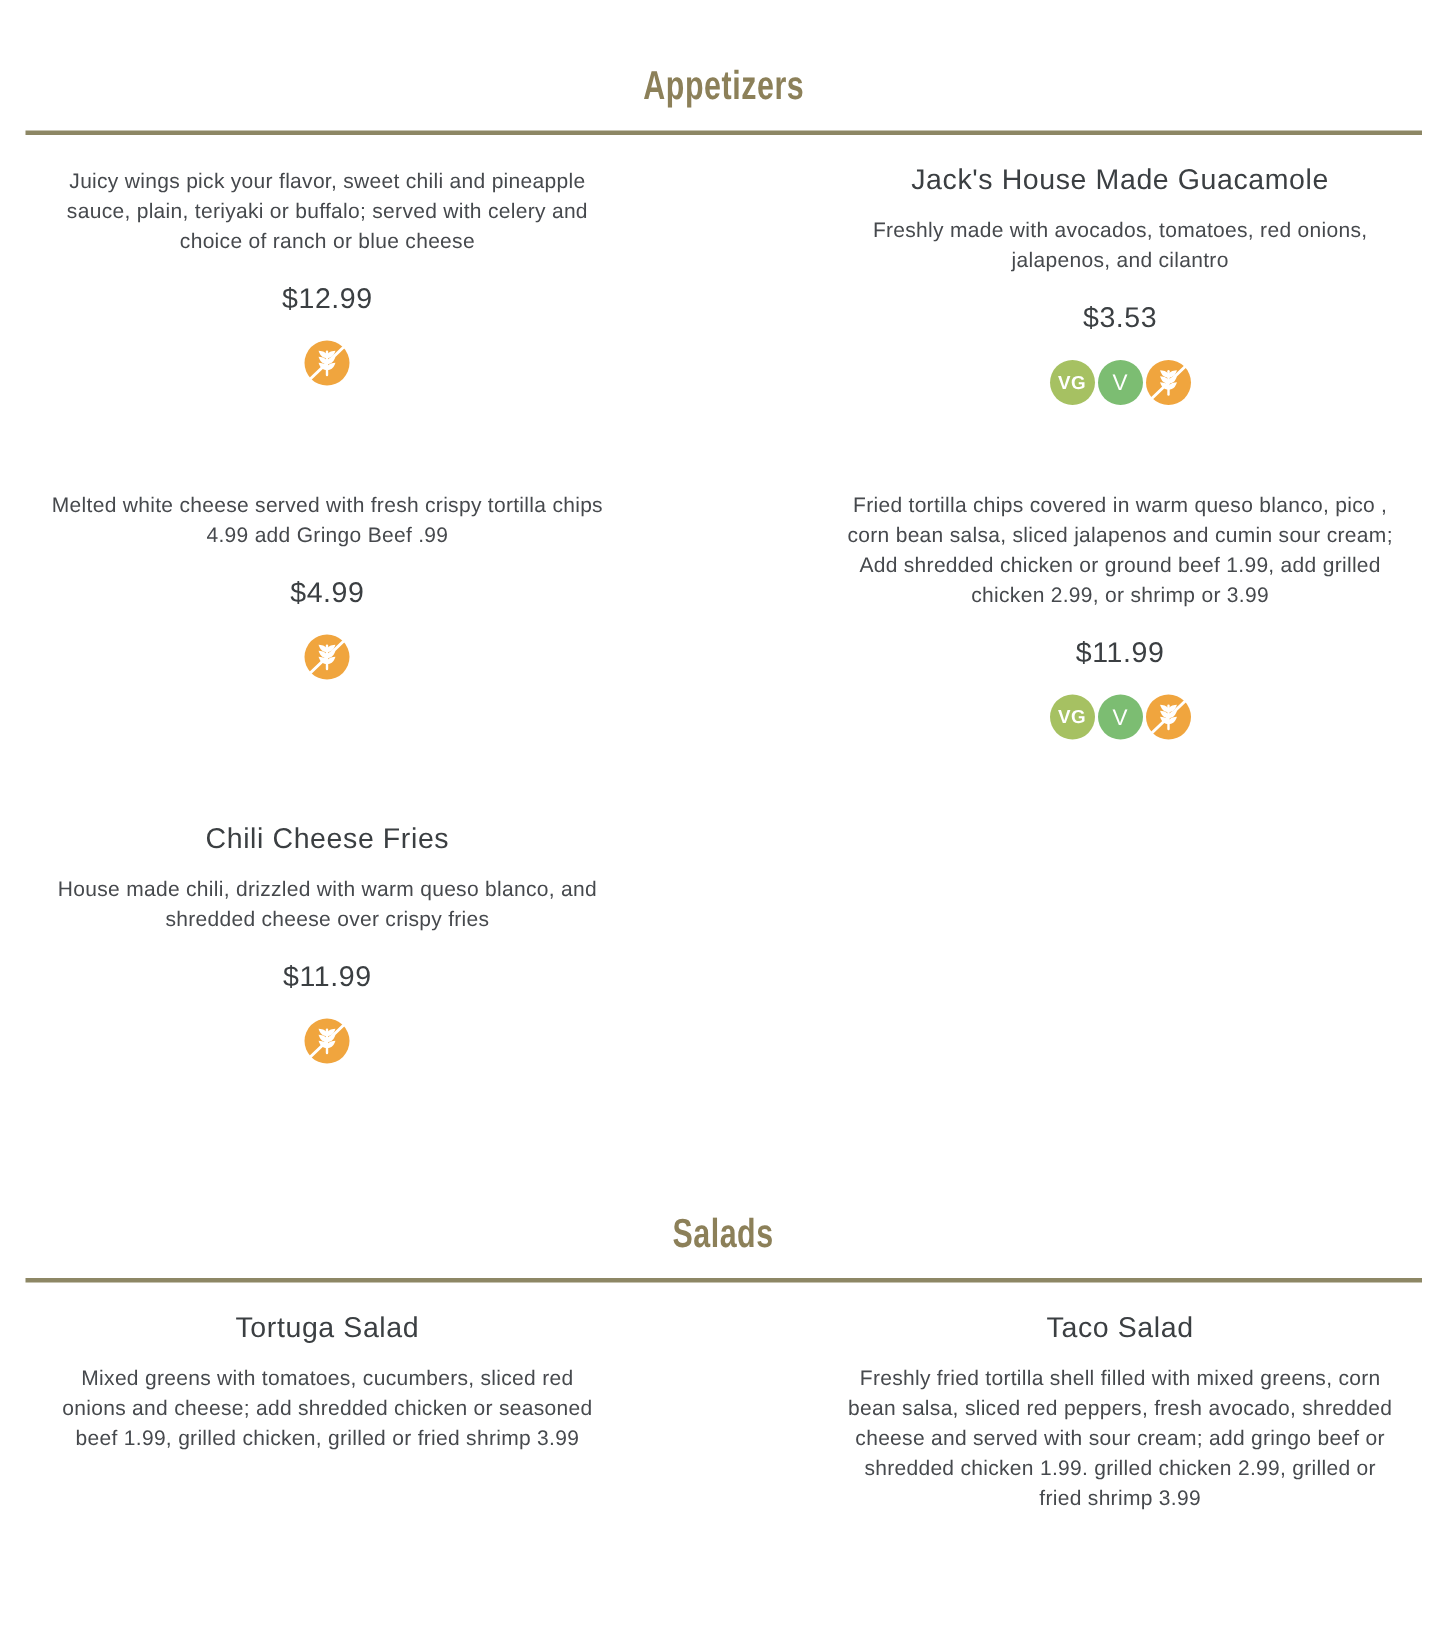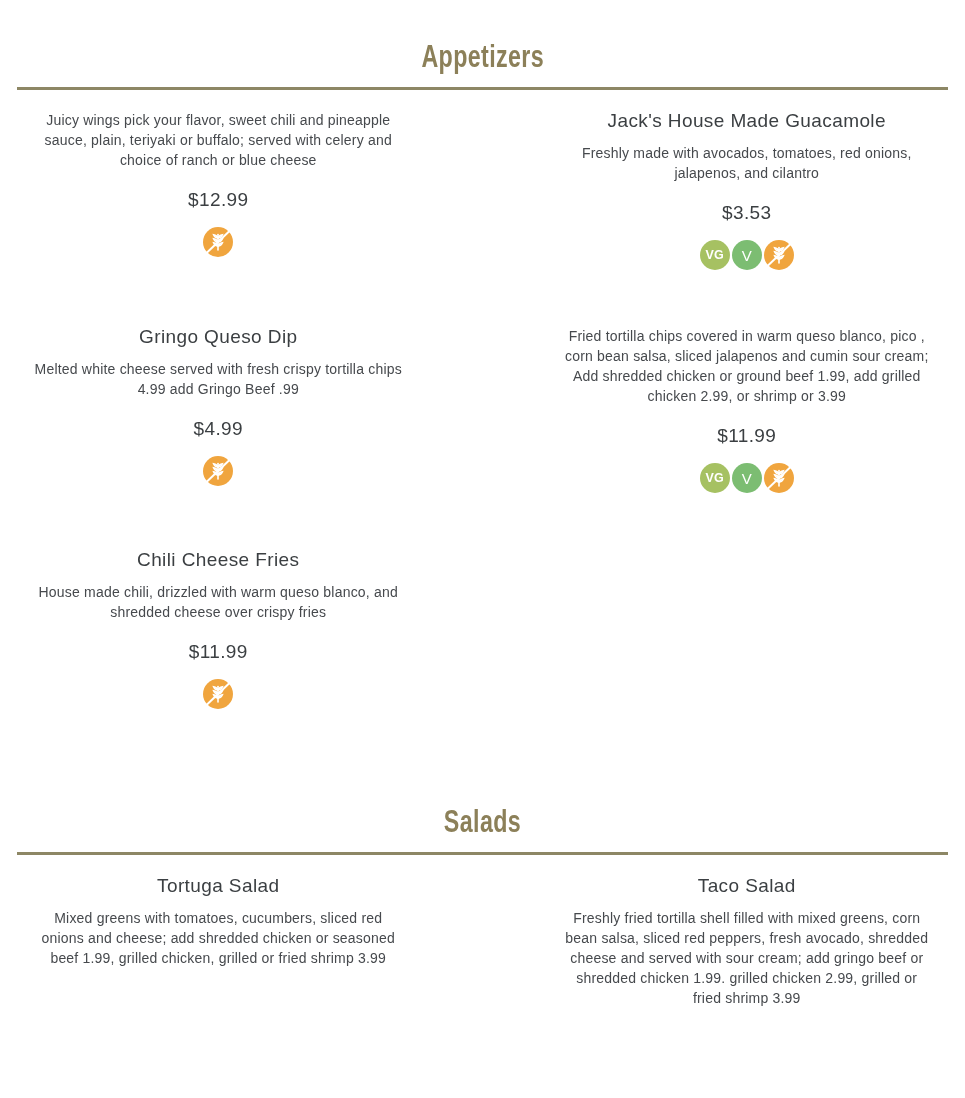--- a/index.html
+++ b/index.html
@@ -12,21 +12,21 @@
     height: 1098px;
     overflow: hidden;
     font-family: "Liberation Sans", sans-serif;
     color: #3b3f42;
   }
   .menu-section { padding-top: 40px; }
 
   .section-title {
     margin: 0;
     text-align: center;
-    font-size: 31px;
+    font-size: 27px;
     line-height: 34px;
     font-weight: bold;
     color: var(--heading-color, #8c8059);
   }
   .section-title .condensed {
     display: inline-block;
     transform: scaleX(0.75);
     transform-origin: center;
     letter-spacing: 0.5px;
   }
@@ -149,21 +149,20 @@
               <path d="M15 19 Q11.8 18.8 10.6 15.8 Q14 16.2 15 19"></path>
               <path d="M15 19 Q18.2 18.8 19.4 15.8 Q16 16.2 15 19"></path>
             </g>
             <line x1="4" y1="25.5" x2="26" y2="4.5" stroke="#ffffff" stroke-width="2" stroke-linecap="round"></line>
           </svg>
         </span>
       </div>
     </div>
 
     <div class="menu-item">
-      <h3 class="item-name">Gringo Queso Dip</h3>
       <p class="item-desc">Melted white cheese served with fresh crispy tortilla chips 4.99 add Gringo Beef .99</p>
       <div class="item-price">$4.99</div>
       <div class="badges">
         <span class="badge gluten-free">
           <svg width="30" height="30" viewBox="0 0 30 30">
             <g stroke="#ffffff" fill="none" stroke-width="1.6" stroke-linecap="round">
               <line x1="15" y1="7.5" x2="15" y2="23"></line>
               <path d="M15 11 Q11.8 10.8 10.6 7.8 Q14 8.2 15 11"></path>
               <path d="M15 11 Q18.2 10.8 19.4 7.8 Q16 8.2 15 11"></path>
               <path d="M15 15 Q11.8 14.8 10.6 11.8 Q14 12.2 15 15"></path>

